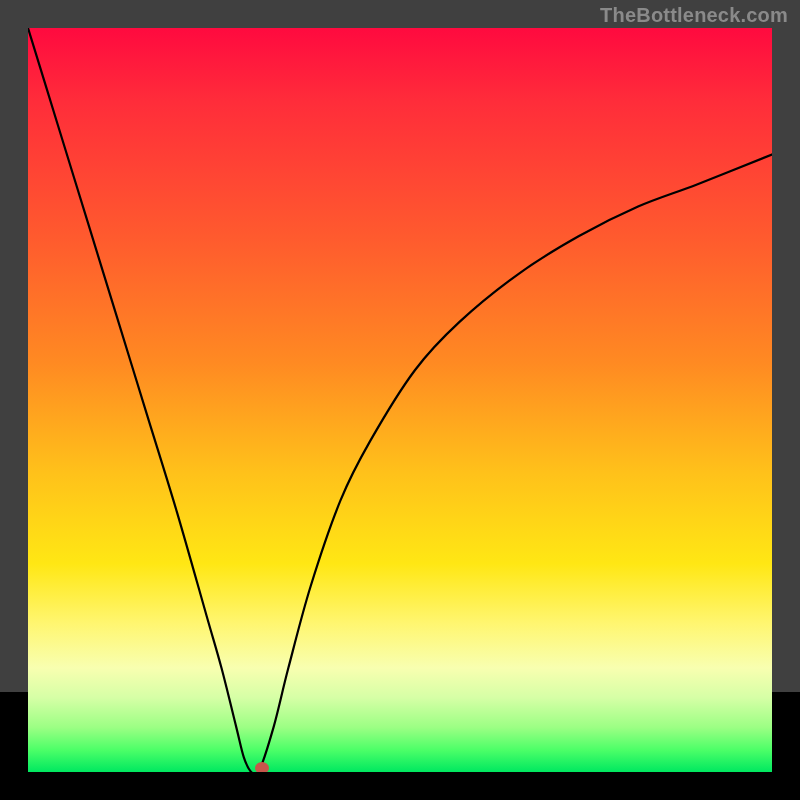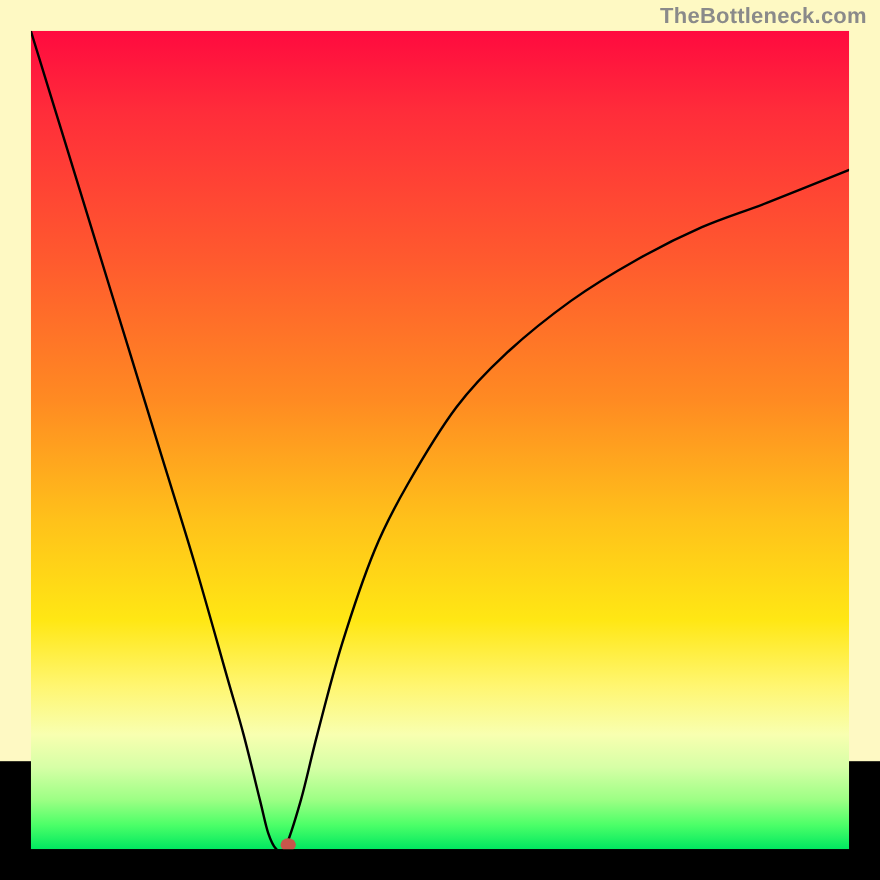--- a/index.html
+++ b/index.html
@@ -7,21 +7,21 @@
     padding: 0;
     width: 800px;
     height: 800px;
     background: #000;
     font-family: Arial, Helvetica, sans-serif;
   }
   .frame {
     position: relative;
     width: 800px;
     height: 692px;
-    background: #fef9c3;
+    background: #404040;
   }
   .watermark {
     position: absolute;
     top: 4px;
     right: 12px;
     color: #8a8a8a;
     font-size: 20px;
     font-weight: 600;
     letter-spacing: 0.2px;
     z-index: 20;

